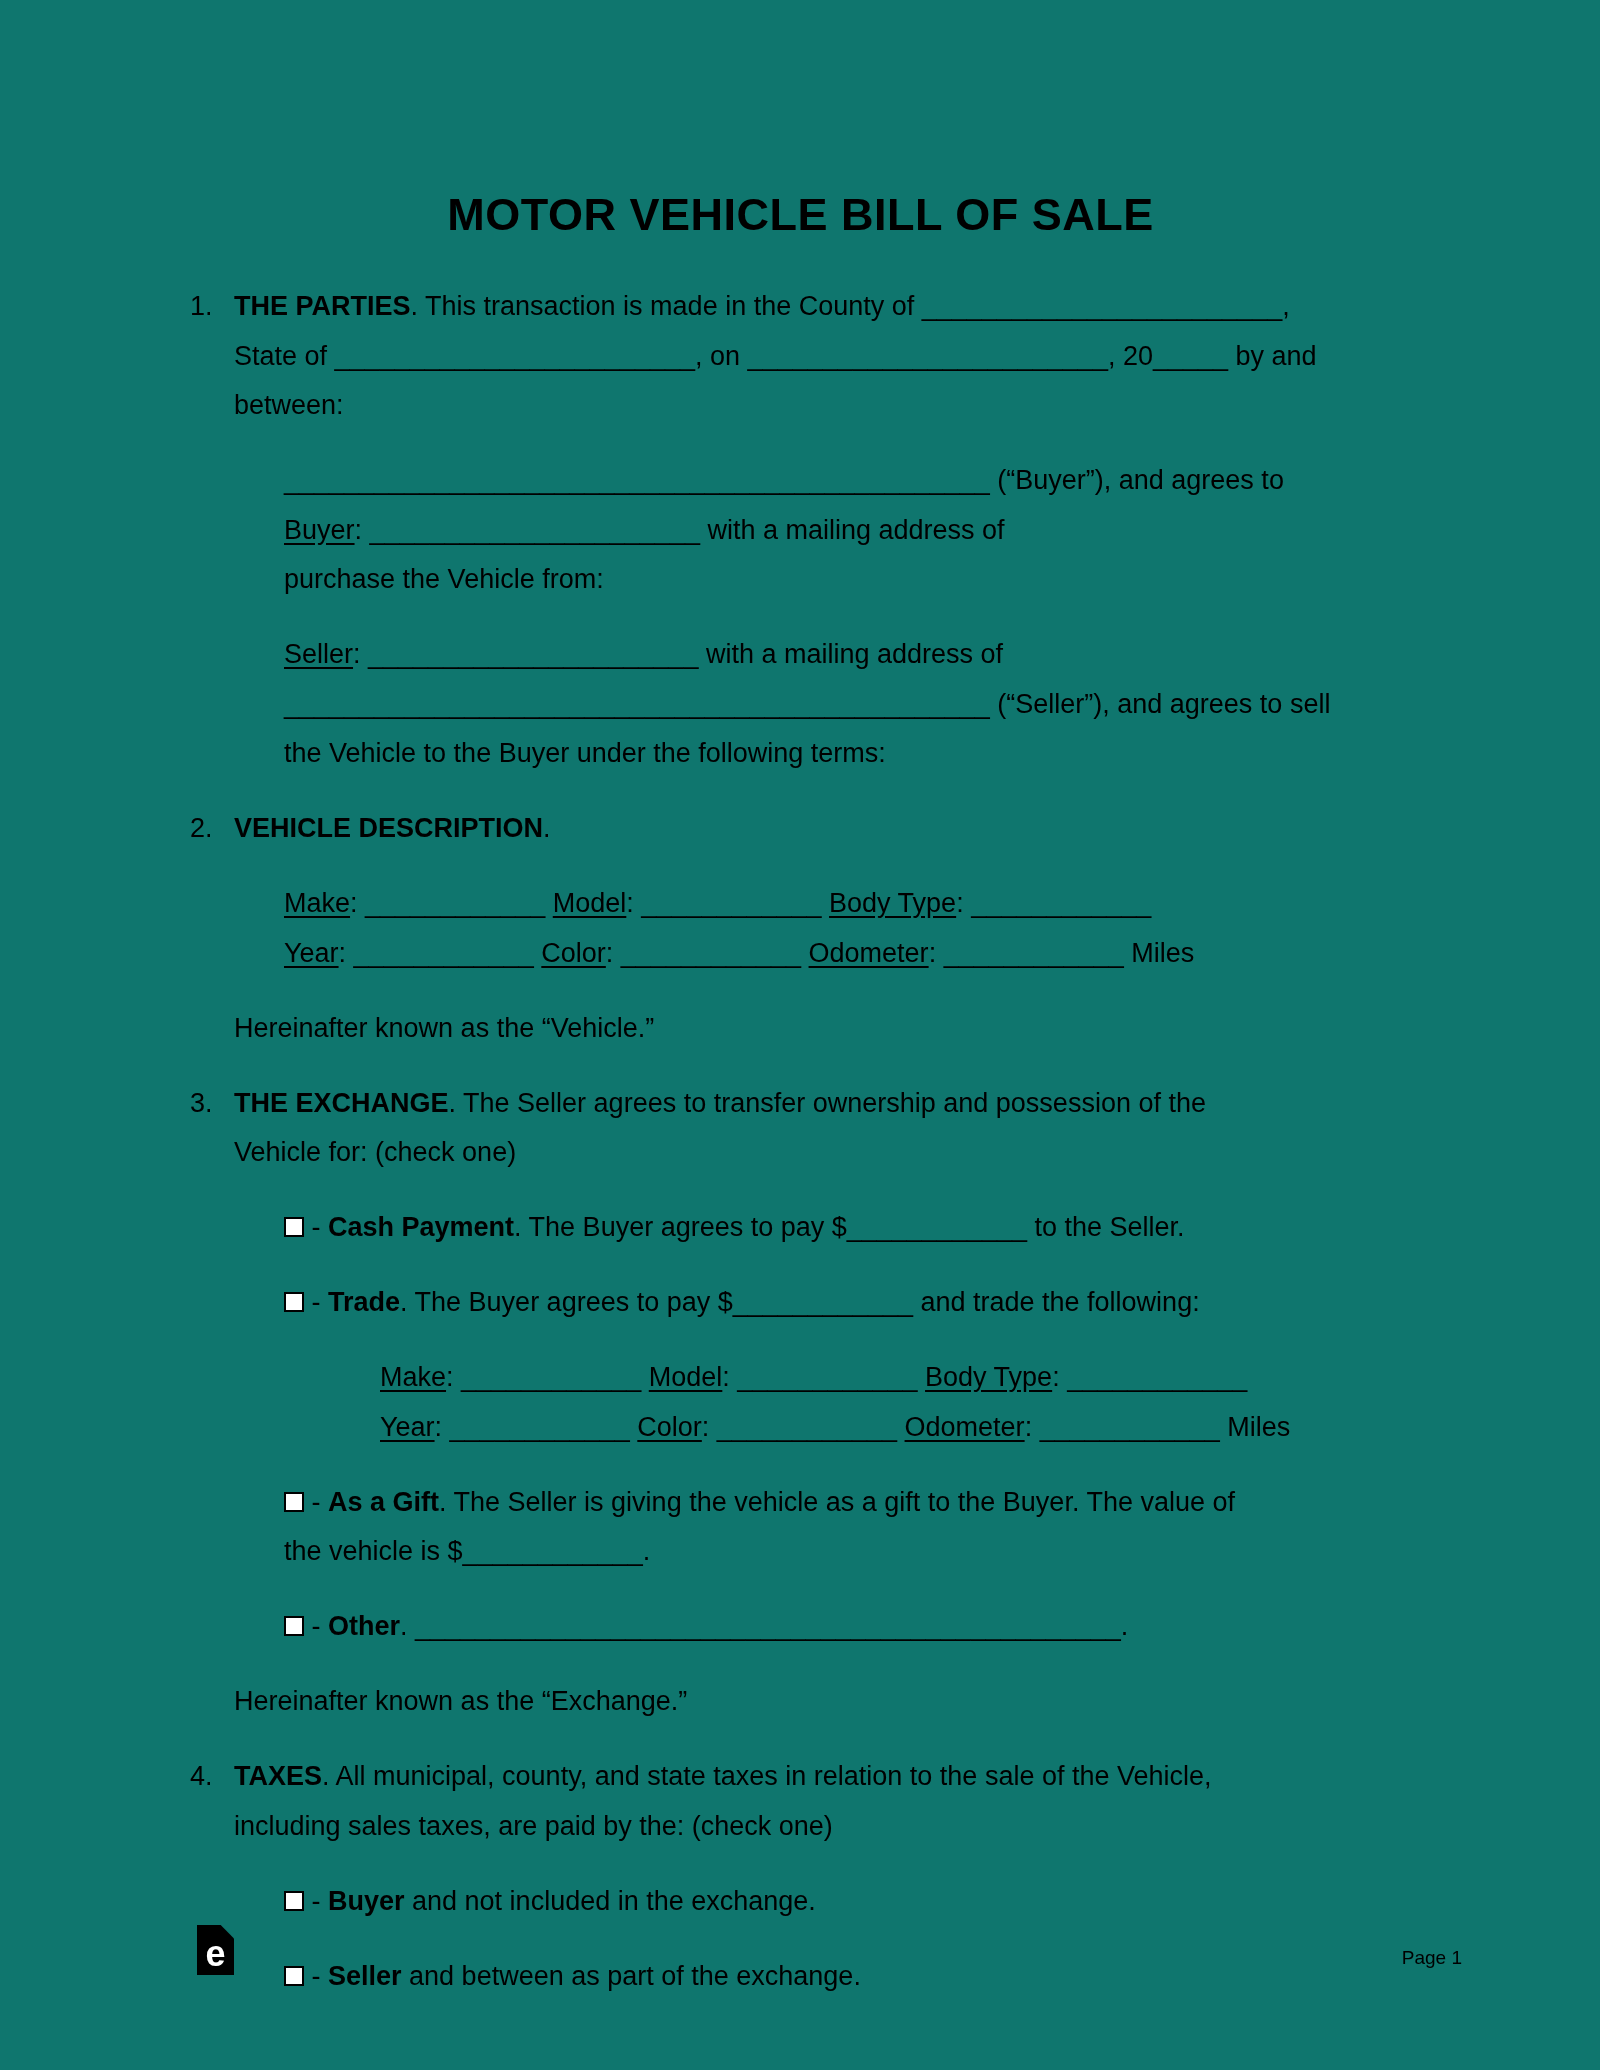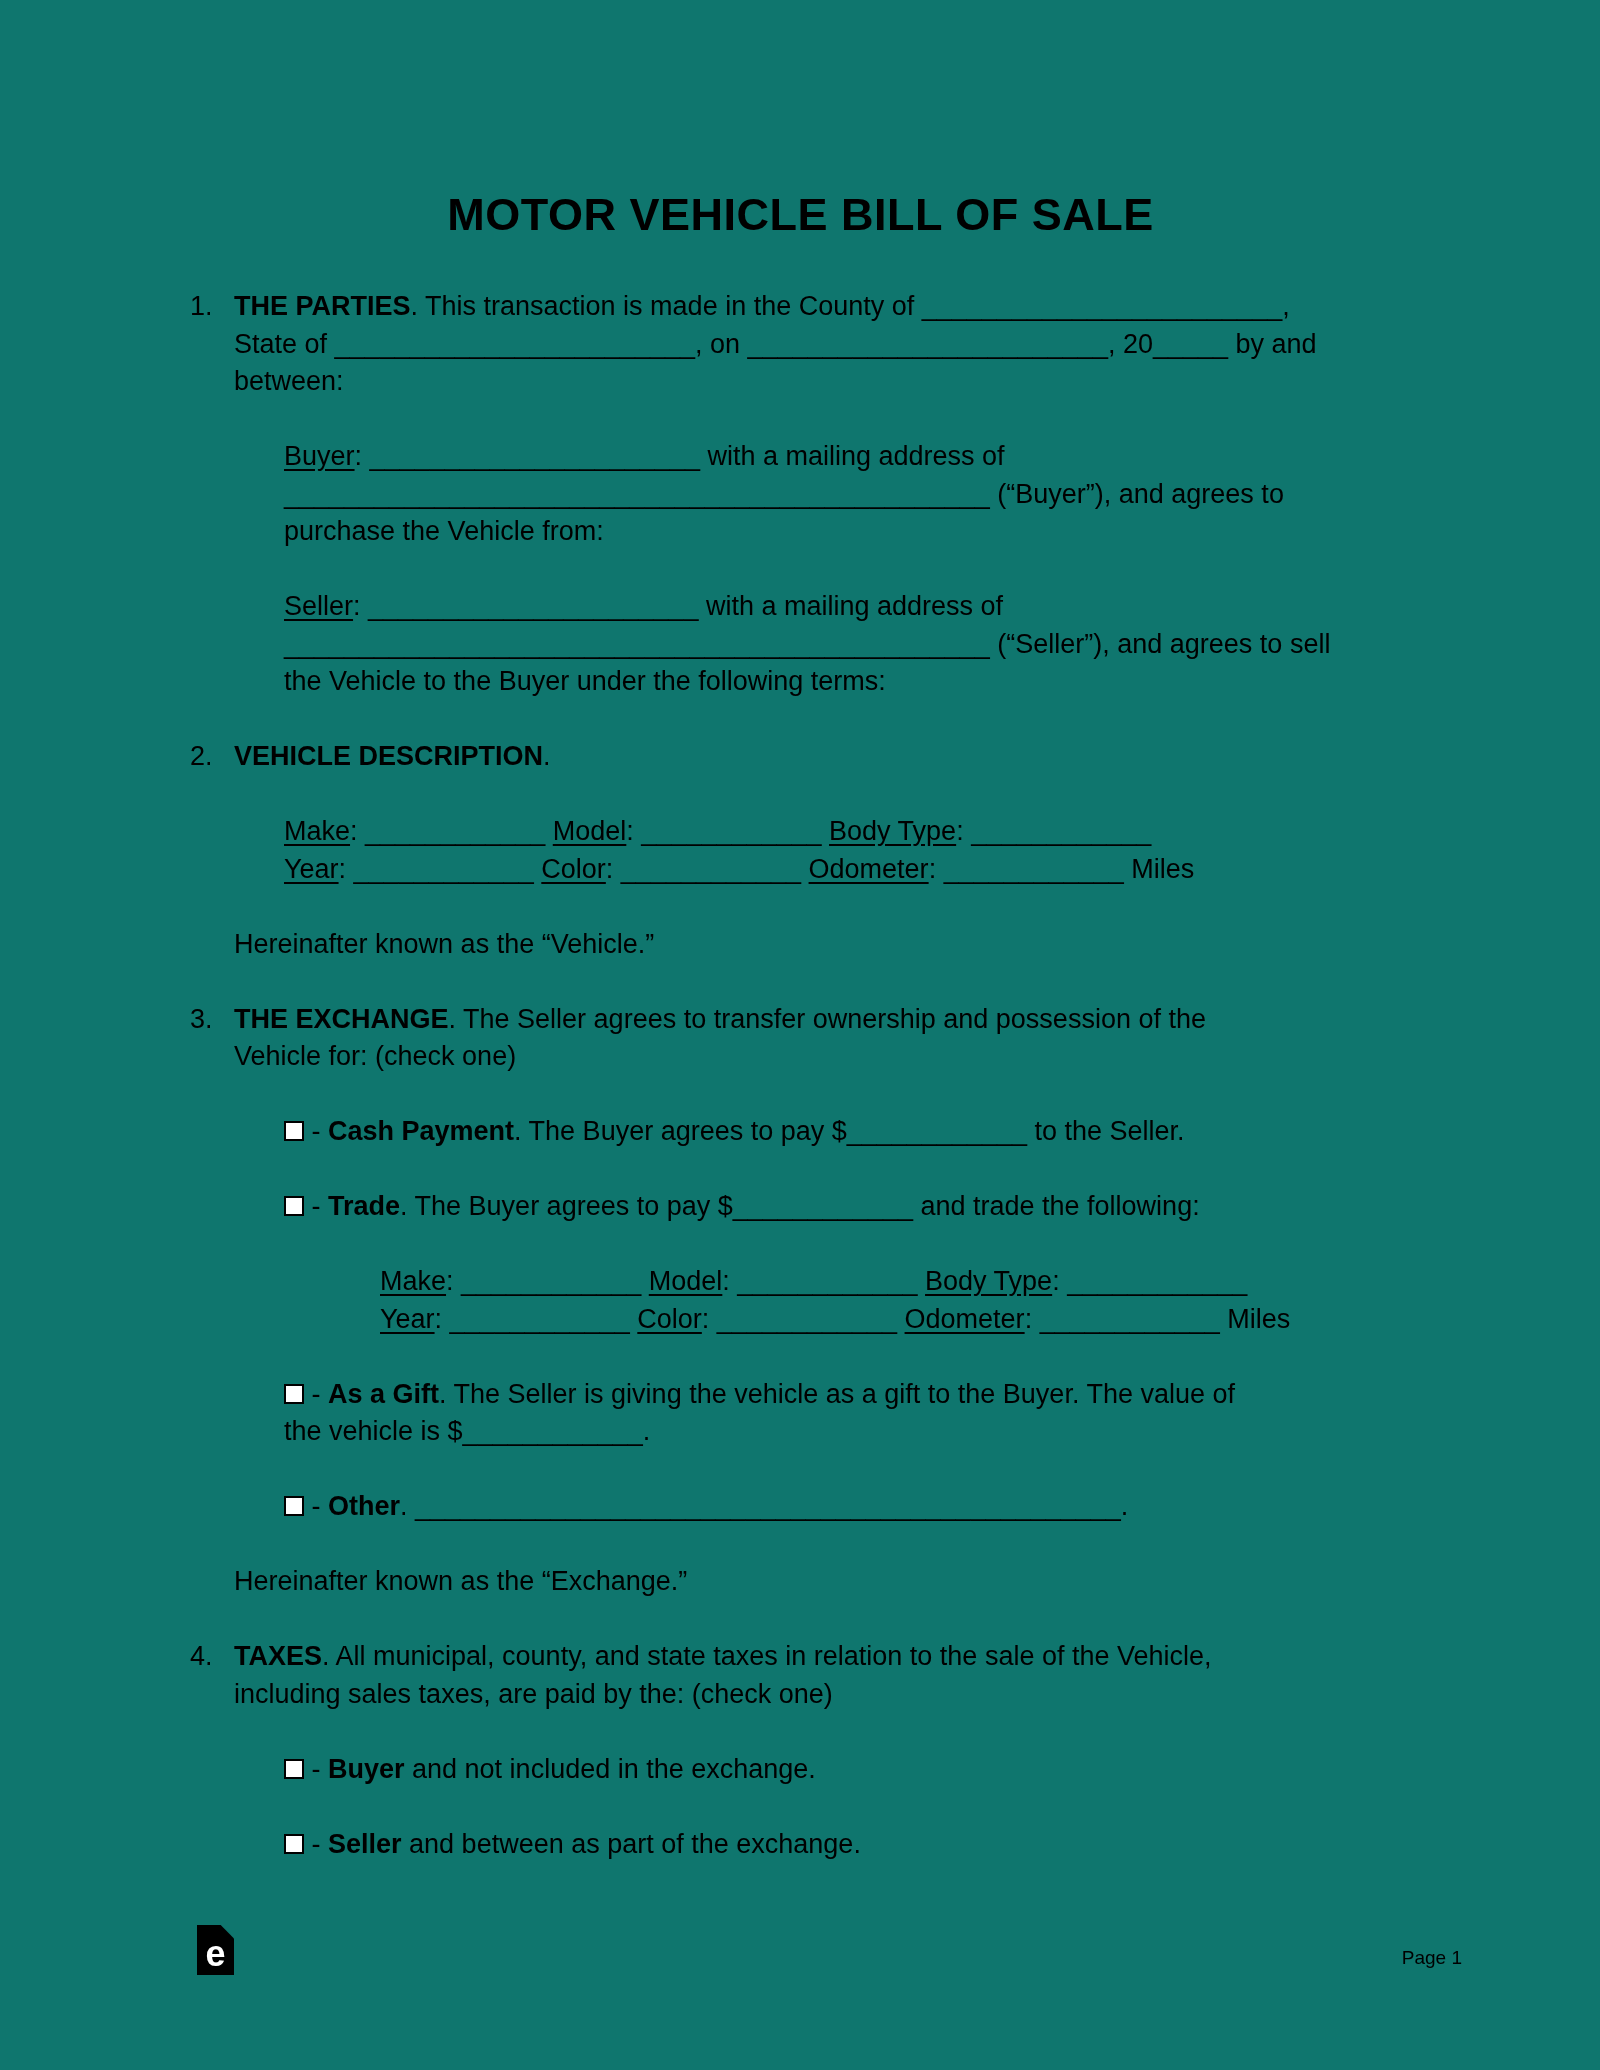--- a/index.html
+++ b/index.html
@@ -24,21 +24,21 @@
   .para {
     position:relative;
     font-size:27px;
     line-height:37.5px;
     margin-left:44px;
     margin-bottom:37.5px;
   }
   .para .num { position:absolute; left:-44px; top:0; }
   .para.ind1 { margin-left:94px; }
   .para.ind2 { margin-left:190px; }
-  .line { white-space:pre; }
+  .line { white-space:pre;margin-top:12px; }
   .b { font-weight:bold; }
   .u { text-decoration:underline; text-underline-offset:4px; }
   .cb {
     display:inline-block;
     width:20px; height:20px;
     border:2px solid #000000;
     box-sizing:border-box;
     vertical-align:-1px;
     background:#ffffff;
   }
@@ -72,22 +72,22 @@
   <div class="content">
     <div class="doc-title">MOTOR VEHICLE BILL OF SALE</div>
     <div id="paragraphs">
         <div class="para">
           <span class="num">1.</span>
           <div class="line"><span class="b">THE PARTIES</span><span class="">. This transaction is made in the County of </span><span class="blank">________________________</span><span class="">,</span></div>
           <div class="line"><span class="">State of </span><span class="blank">________________________</span><span class="">, on </span><span class="blank">________________________</span><span class="">, 20</span><span class="blank">_____</span><span class=""> by and</span></div>
           <div class="line"><span class="">between:</span></div>
         </div>
         <div class="para ind1">
+          <div class="line"><span class="blank">_______________________________________________</span><span class=""> (“Buyer”), and agrees to</span></div>
           <div class="line"><span class="u">Buyer</span><span class="">: </span><span class="blank">______________________</span><span class=""> with a mailing address of</span></div>
-          <div class="line"><span class="blank">_______________________________________________</span><span class=""> (“Buyer”), and agrees to</span></div>
           <div class="line"><span class="">purchase the Vehicle from:</span></div>
         </div>
         <div class="para ind1">
           <div class="line"><span class="u">Seller</span><span class="">: </span><span class="blank">______________________</span><span class=""> with a mailing address of</span></div>
           <div class="line"><span class="blank">_______________________________________________</span><span class=""> (“Seller”), and agrees to sell</span></div>
           <div class="line"><span class="">the Vehicle to the Buyer under the following terms:</span></div>
         </div>
         <div class="para">
           <span class="num">2.</span>
           <div class="line"><span class="b">VEHICLE DESCRIPTION</span><span class="">.</span></div>

